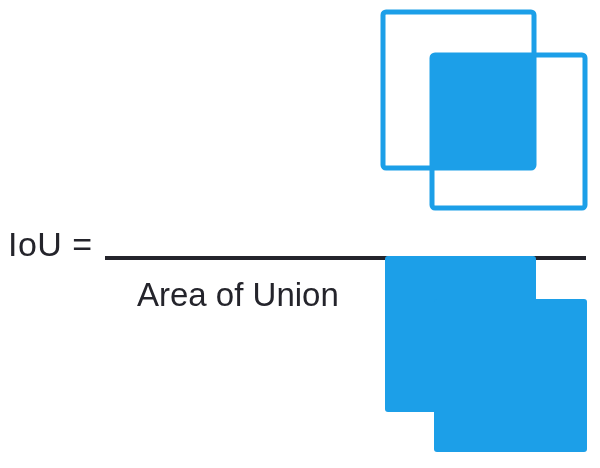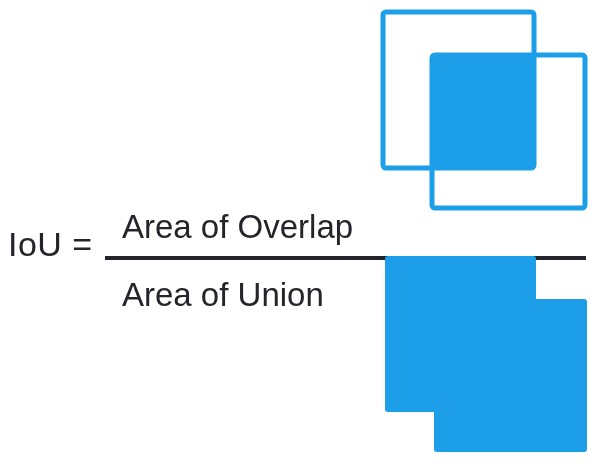--- a/index.html
+++ b/index.html
@@ -51,21 +51,21 @@
   #fraction-bar {
     position: absolute;
     left: 105px;
     top: 227px;
     width: 481px;
     height: 4px;
     background: #24242b;
   }
   #denominator {
     position: absolute;
-    left: 122px;
+    left: 137px;
     top: 246px;
     font-size: 33px;
     font-weight: 400;
     color: #24242b;
     white-space: nowrap;
     line-height: 1.2;
   }
 
   
   .diagram {
@@ -91,21 +91,20 @@
 </style>
 </head>
 <body>
 
 <div id="canvas" style="background: rgb(255, 255, 255);">
 
   <div id="formula">
 
     <div id="iou-label" style="color: rgb(36, 36, 43);">IoU =</div>
 
-    <div id="numerator" style="color: rgb(36, 36, 43);">Area of Overlap</div>
 
     <div id="fraction-bar" style="background: rgb(36, 36, 43);"></div>
 
     <div id="denominator" style="color: rgb(36, 36, 43);">Area of Union</div>
   </div>
 
   <div class="diagram" id="overlap-diagram">
     <svg viewBox="0 0 230 220" xmlns="http://www.w3.org/2000/svg">
 
       <rect x="62" y="55" width="102" height="113" rx="3" ry="3" fill="#1c9fe8"></rect>

